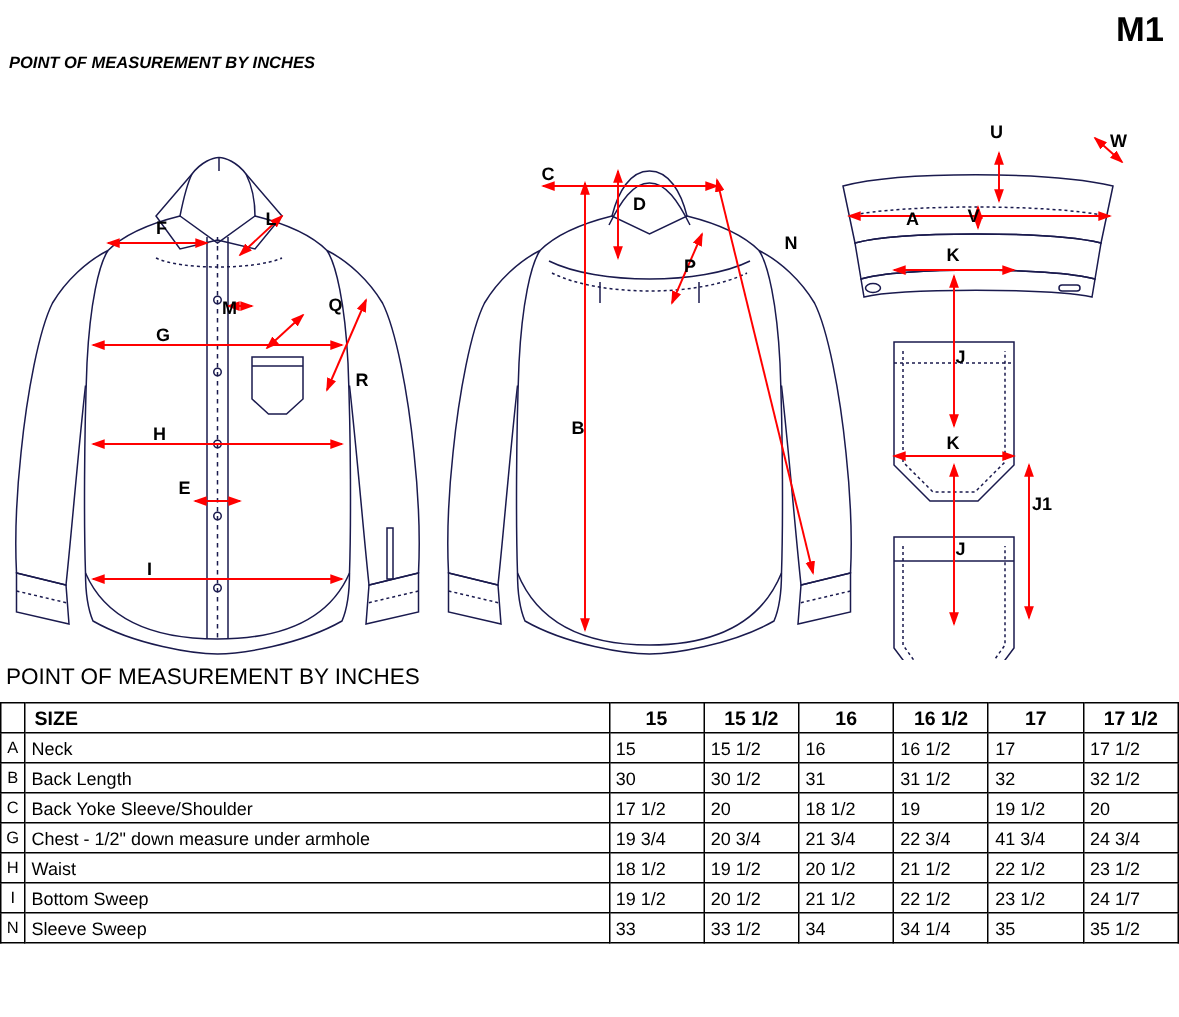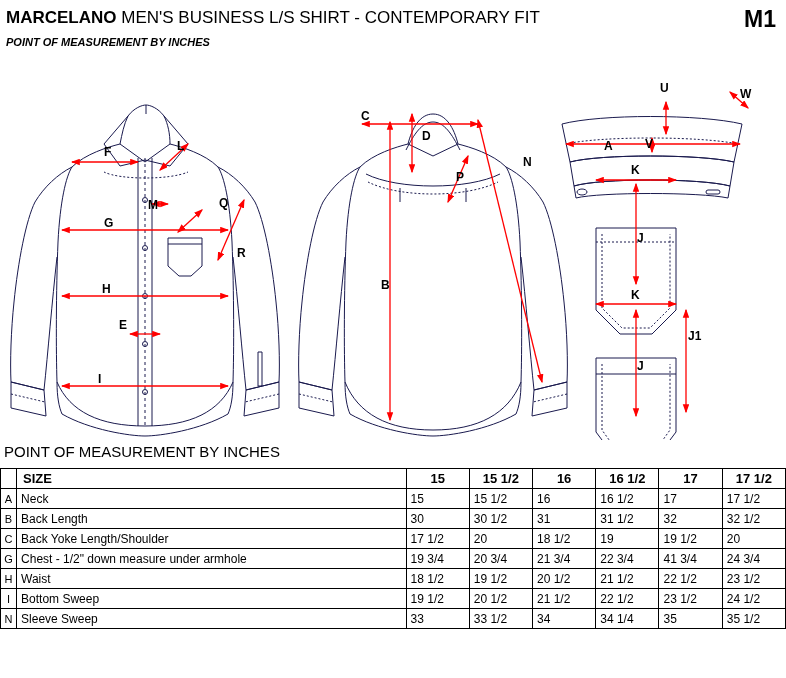--- a/index.html
+++ b/index.html
@@ -67,23 +67,20 @@
   }
   #size-table thead th.size-head{text-align:left;padding-left:6px;}
   #size-table thead th.val-head{text-align:center;}
   #size-table tbody td.val-col{text-align:left;}
   .lbl{font-family:"Liberation Sans",sans-serif;font-size:12px;font-weight:bold;}
 </style>
 </head>
 <body>
 
 <div id="header">
-  <div id="title-line">
-    <span id="brand">MARCELANO</span><span id="title-rest"> MEN'S BUSINESS L/S SHIRT - CONTEMPORARY FIT</span>
-  </div>
   <div id="model-code">M1</div>
   <div id="subtitle-top">POINT OF MEASUREMENT BY INCHES</div>
 </div>
 
 <div id="drawing">
 <svg width="786" height="388" viewBox="0 0 786 388" xmlns="http://www.w3.org/2000/svg">
   <defs>
     <marker id="ah" markerWidth="7" markerHeight="7" refX="6" refY="2.5" orient="auto">
       <path d="M0,0 L7,2.5 L0,5 z" fill="#ff0000"></path>
     </marker>
@@ -300,21 +297,21 @@
       <td class="label-col">Back Length</td>
       <td class="val-col">30</td>
       <td class="val-col">30 1/2</td>
       <td class="val-col">31</td>
       <td class="val-col">31 1/2</td>
       <td class="val-col">32</td>
       <td class="val-col">32 1/2</td>
     </tr>
     <tr>
       <td class="code-col">C</td>
-      <td class="label-col">Back Yoke Length/Shoulder</td>
+      <td class="label-col">Back Yoke Sleeve/Shoulder</td>
       <td class="val-col">17 1/2</td>
       <td class="val-col">20</td>
       <td class="val-col">18 1/2</td>
       <td class="val-col">19</td>
       <td class="val-col">19 1/2</td>
       <td class="val-col">20</td>
     </tr>
     <tr>
       <td class="code-col">G</td>
       <td class="label-col">Chest - 1/2" down measure under armhole</td>
@@ -336,21 +333,21 @@
       <td class="val-col">23 1/2</td>
     </tr>
     <tr>
       <td class="code-col">I</td>
       <td class="label-col">Bottom Sweep</td>
       <td class="val-col">19 1/2</td>
       <td class="val-col">20 1/2</td>
       <td class="val-col">21 1/2</td>
       <td class="val-col">22 1/2</td>
       <td class="val-col">23 1/2</td>
-      <td class="val-col">24 1/2</td>
+      <td class="val-col">24 1/7</td>
     </tr>
     <tr>
       <td class="code-col">N</td>
       <td class="label-col">Sleeve Sweep</td>
       <td class="val-col">33</td>
       <td class="val-col">33 1/2</td>
       <td class="val-col">34</td>
       <td class="val-col">34 1/4</td>
       <td class="val-col">35</td>
       <td class="val-col">35 1/2</td>

